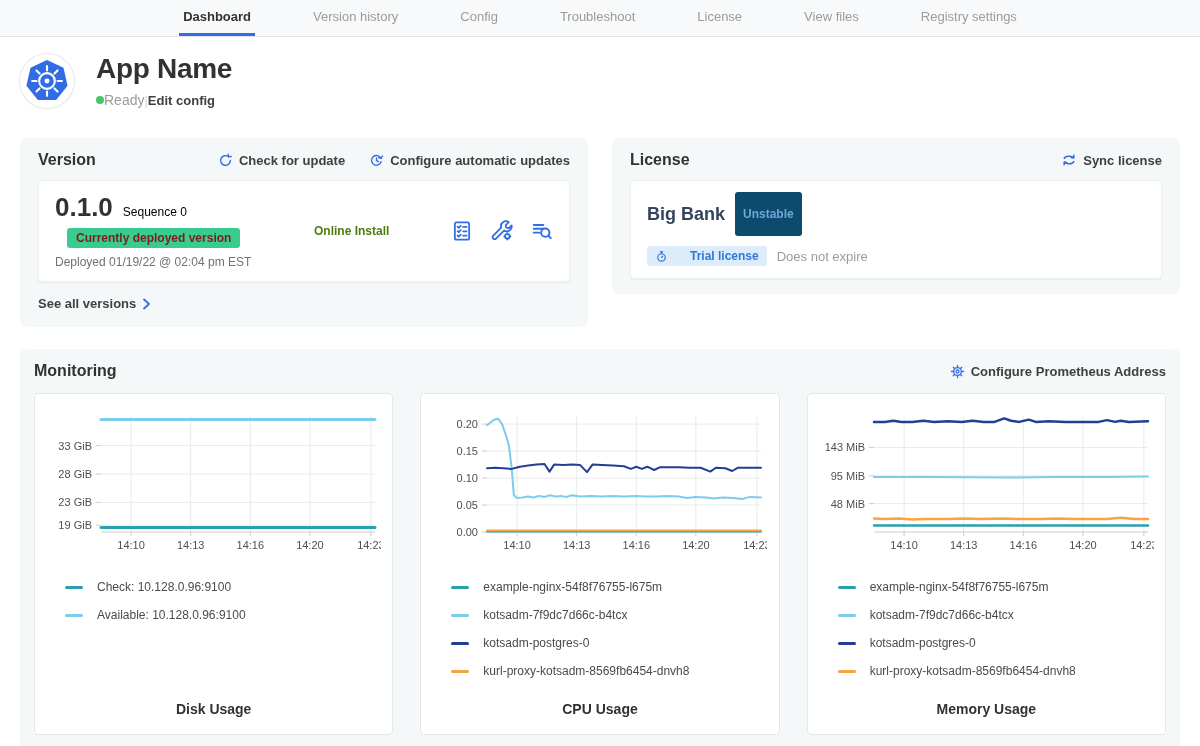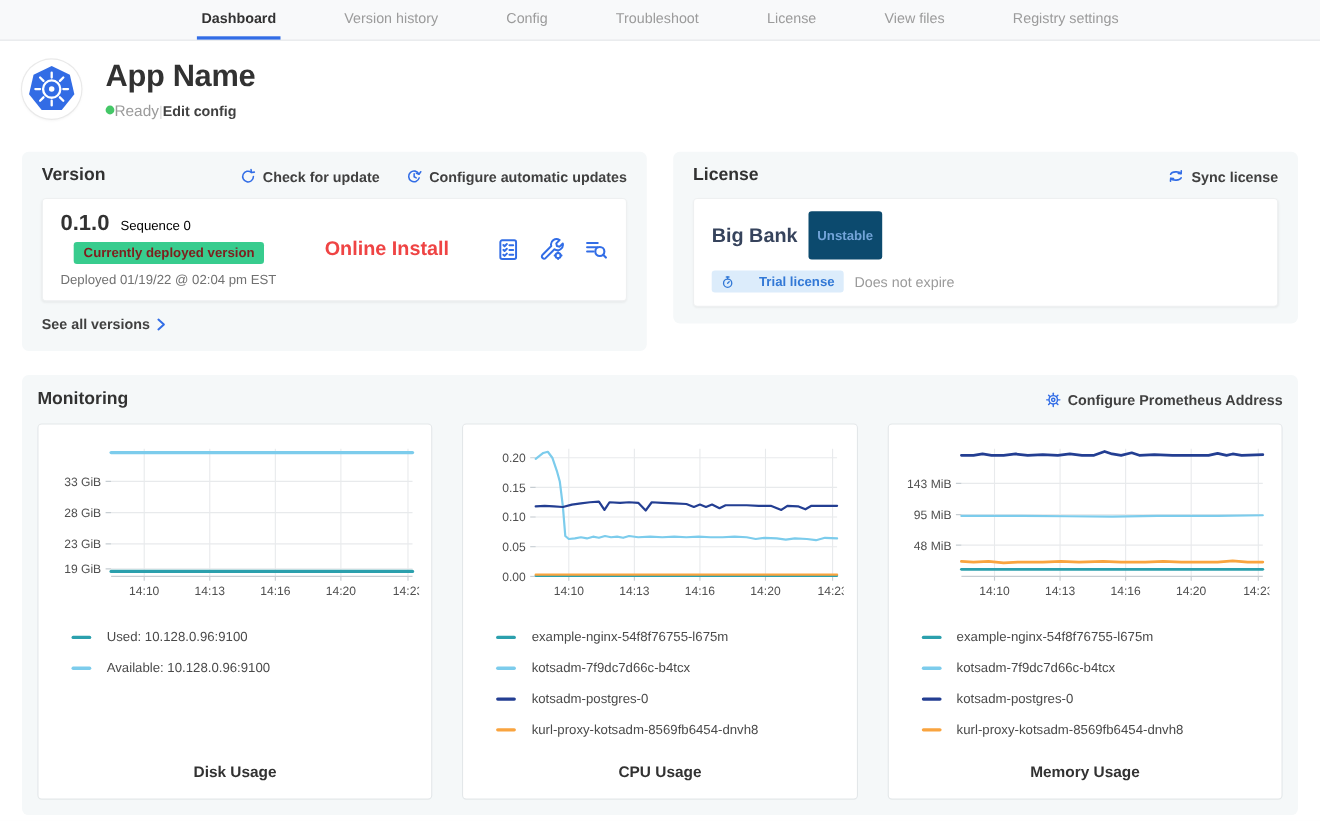--- a/index.html
+++ b/index.html
@@ -33,26 +33,26 @@
     margin-top:30px; align-items:start; }
   .card { background:#f5f8f9; border-radius:6px; padding:13px 18px 15px; }
   .card-head { display:flex; justify-content:space-between; align-items:center; margin-bottom:11px; }
   .card-title { font-size:16px; font-weight:700; }
   .head-links { display:flex; gap:24px; }
   .inner-card { background:#fff; border:1px solid #eef0f1; border-radius:4px;
     box-shadow:0 1px 2px rgba(0,0,0,.05); padding:11px 16px 12px; }
 
   .version-inner { display:flex; align-items:center; }
   .v-num-row { display:flex; align-items:baseline; gap:10px; }
-  .v-number { font-size:20px; font-weight:700; }
+  .v-number { font-size:26px; font-weight:700; }
   .v-seq { font-size:12px; color:#000000; }
   .deployed-badge { display:inline-block; background:#38cc8e; color:#7f1d1d;
     font-size:12px; font-weight:700; padding:3px 9px; border-radius:3px; margin:5px 12px 7px; }
   .deployed-at { font-size:12px; color:#717171; }
-  .v-mid { flex:1; text-align:center; color:#ef4444; font-weight:600; font-size:18px; }
+  .v-mid { flex:1; text-align:center; color:#4d7c0f; font-weight:600; font-size:12px; }
   .v-icons { display:flex; gap:18px; color:#326de6; align-items:center; }
   .icon-btn { cursor:pointer; display:inline-flex; }
   .card-footer { margin-top:12px; }
 
   .lic-row1 { display:flex; align-items:center; gap:10px; }
   .lic-name { font-size:18px; font-weight:700; color:#36435c; }
   .chip-light { background:#0c4a6e; color:#73a4d8; font-size:12px; font-weight:600;
     padding:15px 8px; border-radius:3px; }
   .lic-row2 { display:flex; align-items:center; gap:10px; margin-top:10px; }
   .chip-blue { background:#dcecfb; color:#3278d6; font-size:12px; font-weight:700;
@@ -298,21 +298,21 @@
             <line class="grid" x1="52" y1="37.6" x2="326" y2="37.6"></line>
             <line class="tick" x1="47" y1="37.6" x2="52" y2="37.6"></line>
             <text x="43" y="41.6" text-anchor="end">33 GiB</text>
             <line class="axis" x1="52" y1="124" x2="326" y2="124"></line>
             <polyline points="52.0,119.5 326.0,119.5" fill="none" stroke="#2ba0ad" stroke-width="3" stroke-linejoin="round" stroke-linecap="round"></polyline>
             <polyline points="52.0,11.4 326.0,11.4" fill="none" stroke="#7cccec" stroke-width="3" stroke-linejoin="round" stroke-linecap="round"></polyline>
           </svg>
         <div class="chart-legend">
             <div class="legend-item">
               <span class="legend-dash" style="background:#2ba0ad"></span>
-              <span class="legend-label">Used: 10.128.0.96:9100</span>
+              <span class="legend-label">Check: 10.128.0.96:9100</span>
             </div>
             <div class="legend-item">
               <span class="legend-dash" style="background:#7cccec"></span>
               <span class="legend-label">Available: 10.128.0.96:9100</span>
             </div>
           </div>
         <div class="chart-title">Disk Usage</div>
       </div>
       <div class="chart-panel">
         <svg class="chart" width="332" height="150" viewBox="0 0 332 150">

